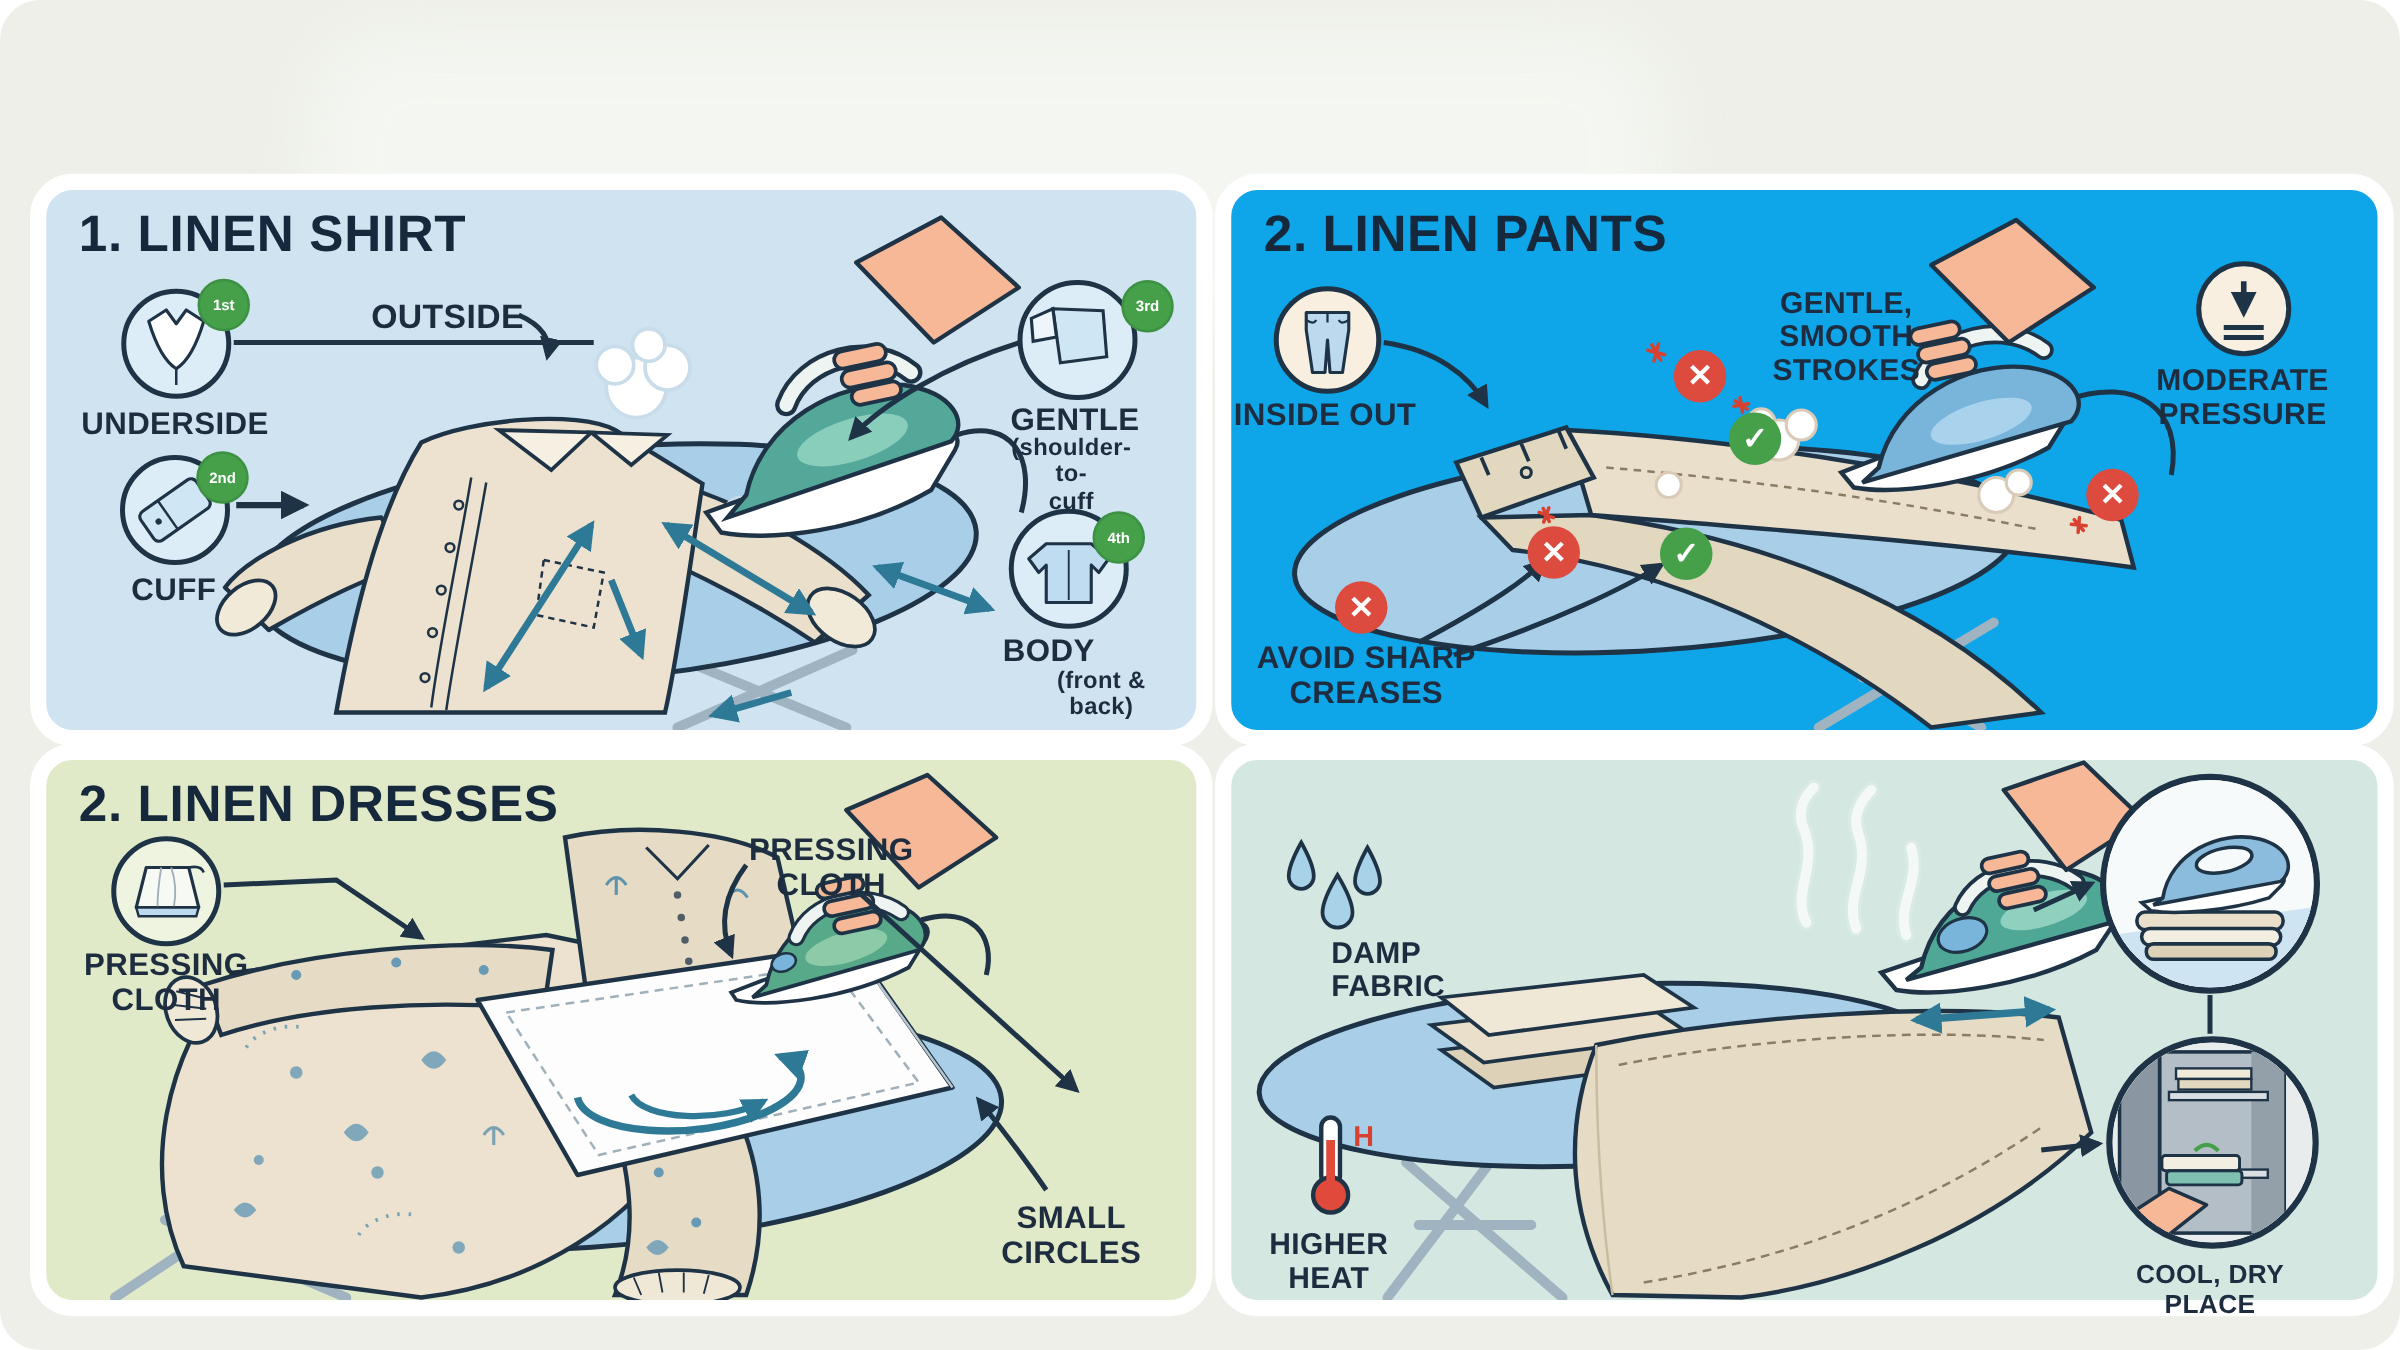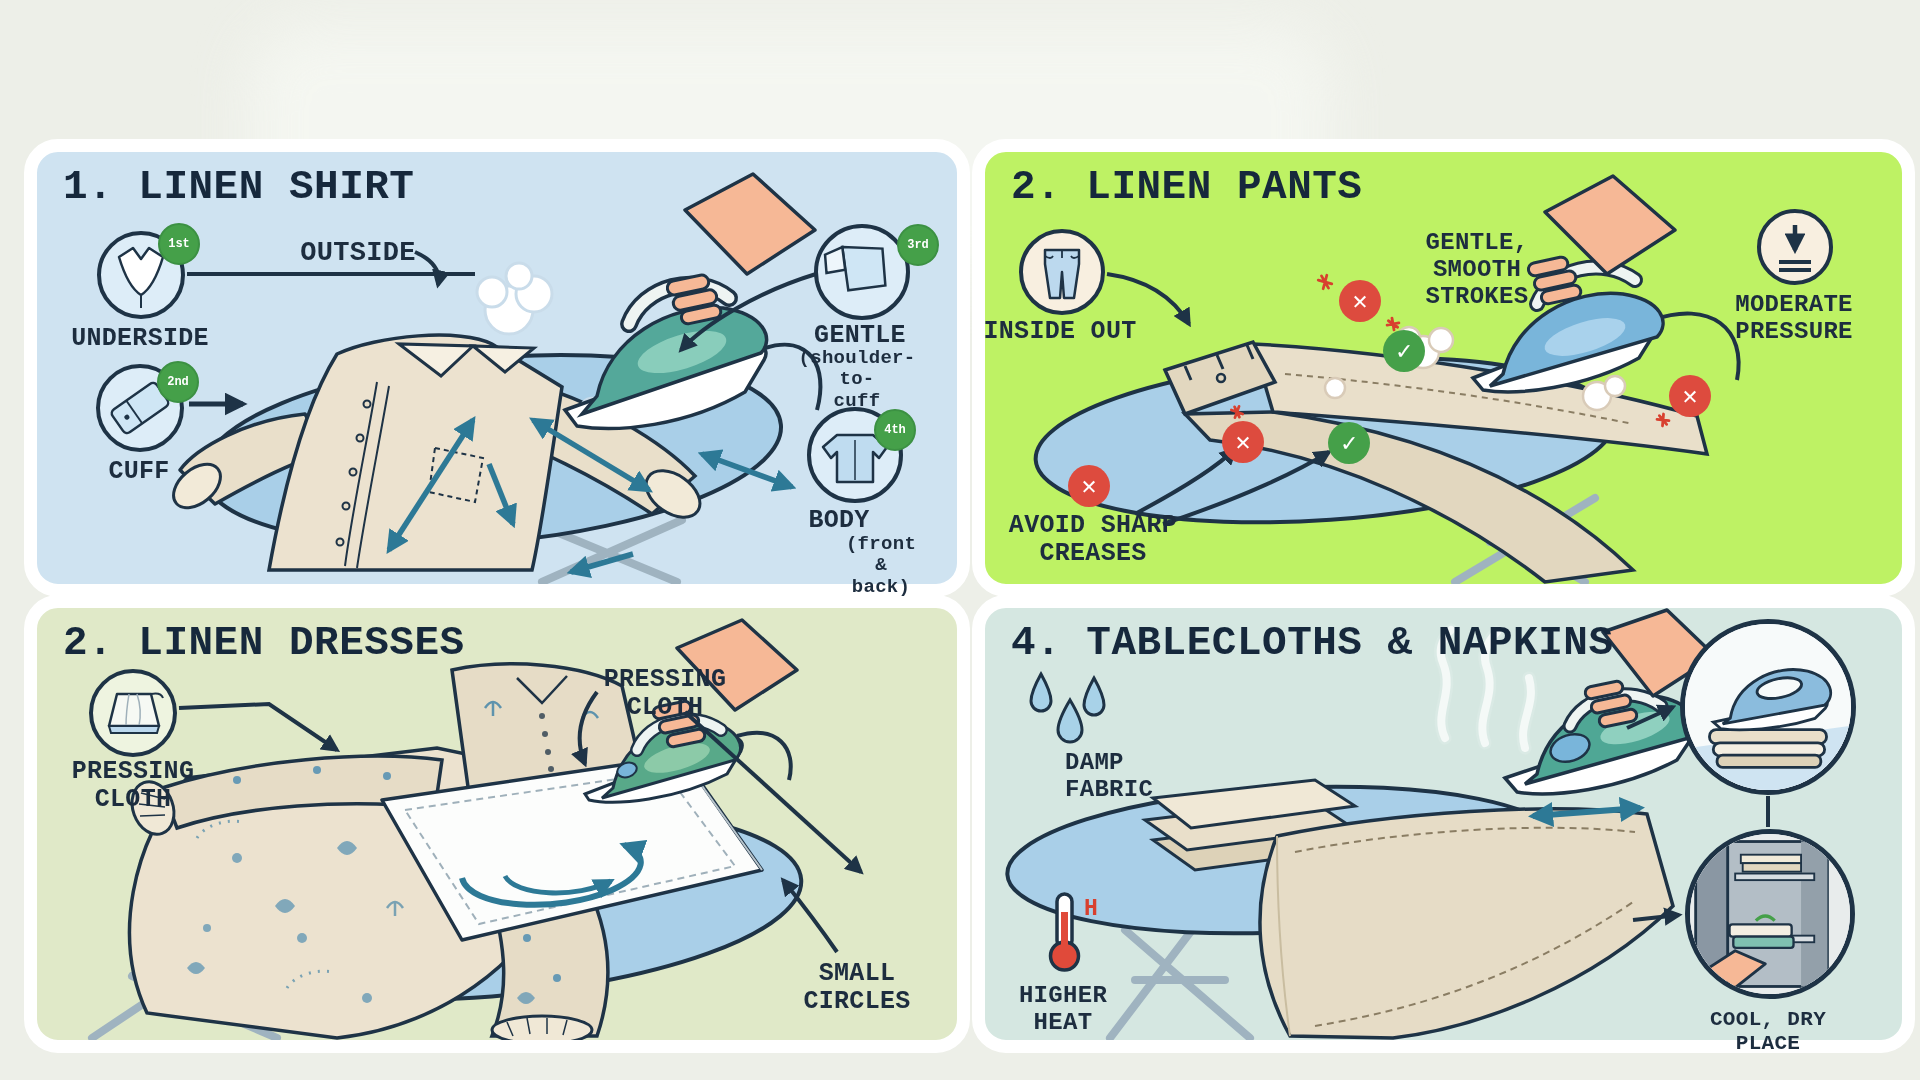--- a/index.html
+++ b/index.html
@@ -1,22 +1,22 @@
 <!DOCTYPE html>
 <html><head>
 <meta charset="utf-8">
 <style>
   html,body{margin:0;padding:0;}
   #stage{position:relative;width:1920px;height:1080px;background:#edefe8;overflow:hidden;
-         font-family:Liberation Mono, monospace;color:#1d2d3f;}
+         font-family:Liberation Sans, sans-serif;color:#1d2d3f;border-radius:32px;}
   .ghost{position:absolute;left:250px;top:25px;width:1080px;height:260px;background:#f7f9f4;
          border-radius:60px;filter:blur(28px);opacity:.75;}
   .panel{position:absolute;box-sizing:border-box;border:13px solid #ffffff;border-radius:34px;}
   #panel1{left:24px;top:139px;width:946px;height:458px;background:#cfe3f1;}
-  #panel2{left:972px;top:139px;width:943px;height:458px;background:#bef264;}
+  #panel2{left:972px;top:139px;width:943px;height:458px;background:#0ea5e9;}
   #panel3{left:24px;top:595px;width:946px;height:458px;background:#e0e9c8;}
   #panel4{left:972px;top:595px;width:943px;height:458px;background:#d5e7e1;}
   .panel svg.illus{position:absolute;left:0;top:0;z-index:0;}
   .panel-title{position:absolute;left:26px;top:12px;font-size:41px;font-weight:bold;
                color:#16283c;letter-spacing:.5px;z-index:3;white-space:nowrap;}
   .lbl{position:absolute;font-weight:bold;font-size:25px;line-height:1.12;text-align:center;
        transform:translateX(-50%);white-space:pre-line;z-index:3;color:#1d2d3f;letter-spacing:.3px;}
   .lbl.sm{font-size:19px;font-weight:bold;}
   .lbl.md{font-size:24px;}
   .lbl.xs{font-size:21px;}
@@ -431,21 +431,20 @@
         <path d="M85,92 Q97,112 97,122 A12,12 0 1 1 73,122 Q73,112 85,92 Z"></path>
         <path d="M109,70 Q119,88 119,97 A10,10 0 1 1 99,97 Q99,88 109,70 Z"></path>
       </g>
       <g>
         <rect x="72" y="286" width="15" height="54" rx="7.5" fill="#ffffff" stroke="#1e3346" stroke-width="3.5"></rect>
         <circle cx="79.5" cy="348" r="14" fill="#e04a3a" stroke="#1e3346" stroke-width="3.5"></circle>
         <rect x="76" y="304" width="7" height="42" fill="#e04a3a"></rect>
       </g>
     </svg>
 
-    <div class="panel-title">4. TABLECLOTHS &amp; NAPKINS</div>
     <div class="lbl md" style="left:80px;top:142px;text-align:left;transform:none;">DAMP
 FABRIC</div>
     <div class="hot" style="left:106px;top:288px;">H</div>
     <div class="lbl md" style="left:78px;top:375px;">HIGHER
 HEAT</div>
 
     <div class="inset" style="left:695px;top:11px;width:176px;height:176px;">
       <svg viewBox="0 0 176 176">
         <rect width="176" height="176" fill="#f7fafa"></rect>
         <path d="M0,132 L176,108 V176 H0 Z" fill="#cfe4f2"></path>

